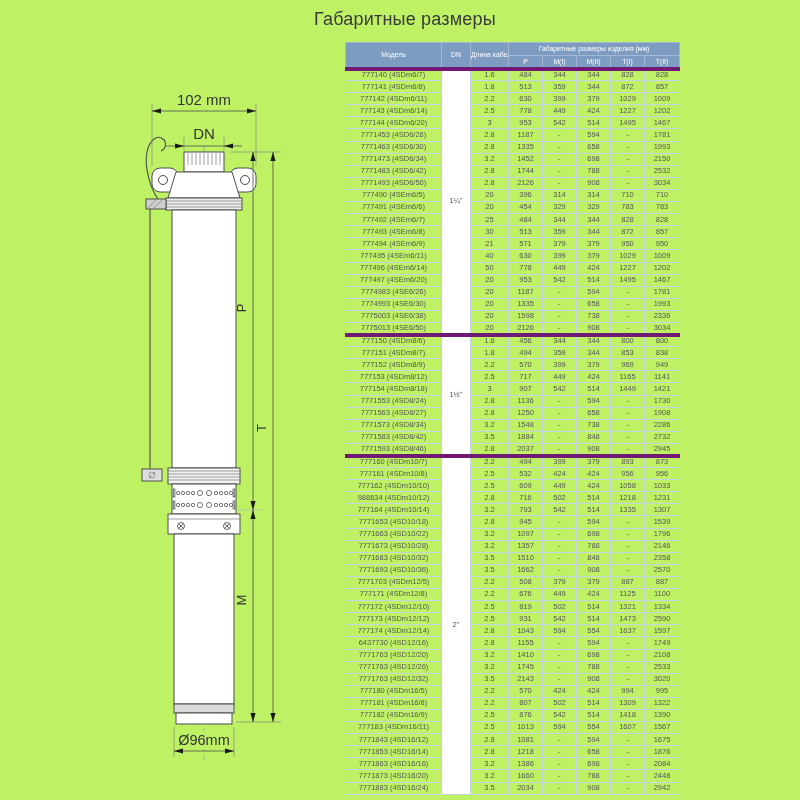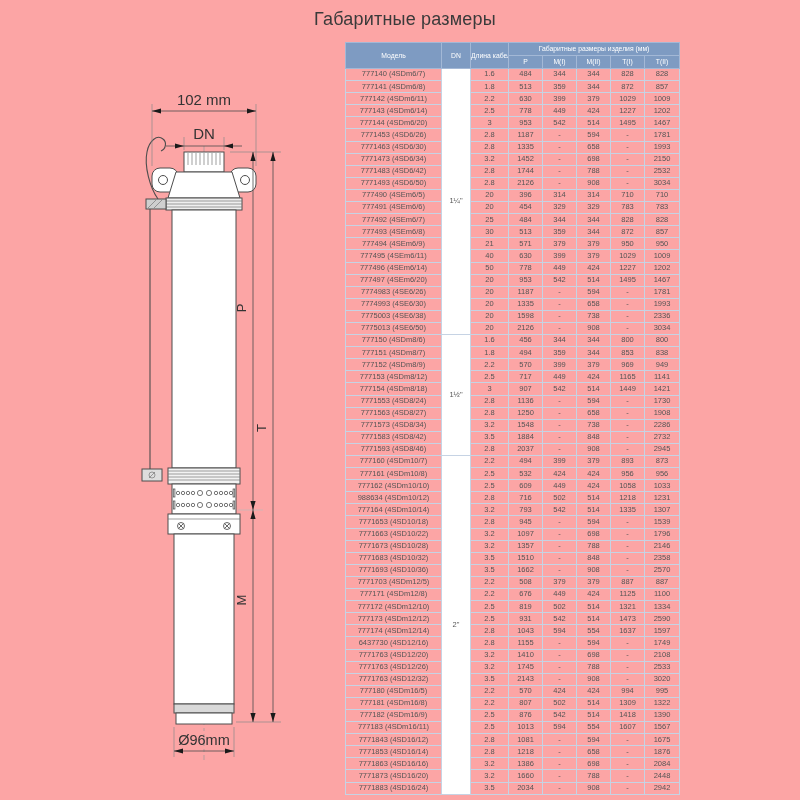--- a/index.html
+++ b/index.html
@@ -1,16 +1,16 @@
 <!DOCTYPE html>
 <html><head>
 <meta charset="utf-8">
 <style>
   html,body{margin:0;padding:0;background:#fff;}
-  .page{position:relative;width:800px;height:800px;background:#fca5a5;overflow:hidden;
+  .page{position:relative;width:800px;height:800px;background:#bef264;overflow:hidden;
         font-family:"Liberation Sans","DejaVu Sans",sans-serif;}
   .title{position:absolute;left:0;top:9px;width:810px;text-align:center;
          font-size:18px;color:#3a3a3a;letter-spacing:.2px;}
   
   .drawing{position:absolute;left:0;top:0;}
   .outline{fill:#fff;stroke:#4d4d4d;stroke-width:1;}
   .thin{stroke:#777;stroke-width:.7;fill:none;}
   .dim{stroke:#4d4d4d;stroke-width:.8;fill:none;}
   .ext{stroke:#8a8a8a;stroke-width:.7;fill:none;}
   .arr{fill:#1a1a1a;stroke:none;}
@@ -18,21 +18,21 @@
   .dimtext{font-family:"Liberation Sans","DejaVu Sans",sans-serif;fill:#333;}
   
   .dims-table{position:absolute;left:345px;top:42px;border-collapse:collapse;table-layout:fixed;
               width:334px;font-size:7.5px;color:#555;}
   .dims-table th,.dims-table td{border:1px solid #c6d3e4;text-align:center;vertical-align:middle;
               padding:0;white-space:nowrap;overflow:hidden;line-height:1.1;}
   .dims-table thead th{background:#7e9bc2;color:#fff;font-weight:normal;font-size:6.8px;
               border:1px solid #a3b8d6;}
   .dims-table thead tr{height:13px;}
   .dims-table tbody tr{height:12.1px;}
-  .dims-table tbody tr.gs td{border-top:1px solid #701a75;}
+  .dims-table tbody tr.gs td{border-top:4px solid #701a75;}
   .dims-table td.dn{font-size:7.5px;color:#555;background:#fff;}
 </style>
 </head>
 <body>
 
 <div class="page">
 
   <div class="title">Габаритные размеры</div>
 
   <svg class="drawing" width="800" height="800" viewBox="0 0 800 800">

